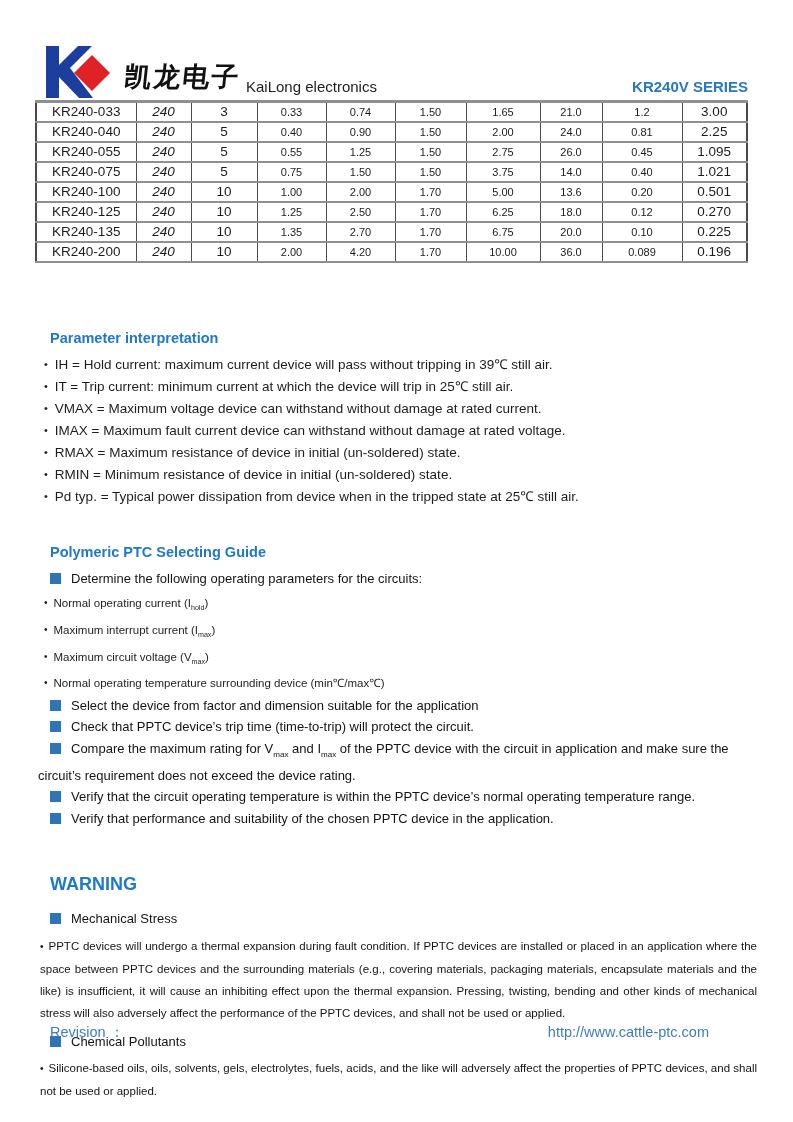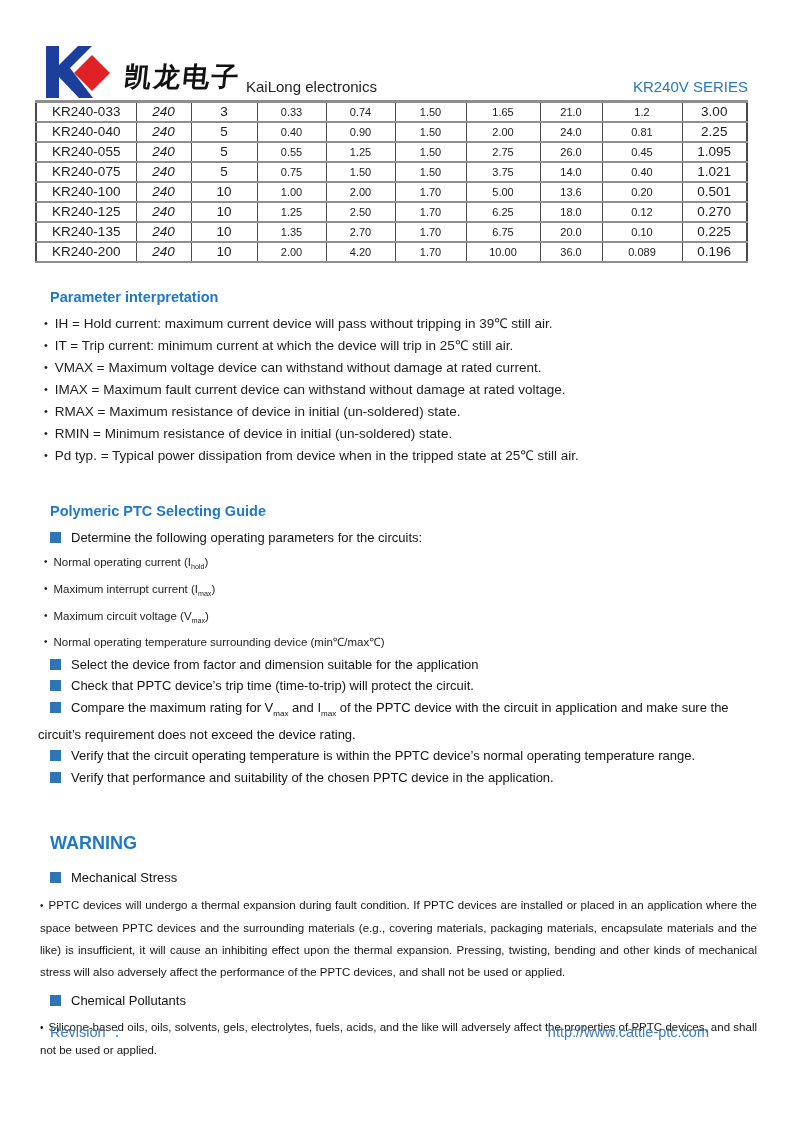--- a/index.html
+++ b/index.html
@@ -6,21 +6,21 @@
   html,body { background:#ffffff; }
   body { font-family:"Liberation Sans", sans-serif; color:#1c1c1c; }
   .page { position:relative; width:793px; height:1122px; background:#ffffff; overflow:hidden; }
 
   
   .header { display:flex; align-items:flex-end; margin:46px 45px 0 42px; height:52px; }
   .logo-mark { width:78px; height:52px; flex:0 0 auto; }
   .brand-cn { font-family:"DejaVu Sans", sans-serif; font-weight:bold; font-size:27px;
               color:#111; letter-spacing:2px; margin-left:4px; transform:skewX(-6deg); line-height:1; padding-bottom:8px; }
   .brand-en { font-size:15px; color:#222; margin-left:6px; padding-bottom:3px; }
-  .series   { margin-left:auto; font-size:15px; font-weight:normal; color:#2878BE; padding-bottom:3px; }
+  .series   { margin-left:auto; font-size:15px; font-weight:bold; color:#2878BE; padding-bottom:3px; }
 
   
   .tbl-wrap { margin:2px 0 0 35px; }
   table.ratings { border-collapse:collapse; table-layout:fixed; width:713px;
                   border-top:3px solid #8f8f8f; border-bottom:2px solid #8f8f8f;
                   border-left:2px solid #4a4a4a; border-right:2px solid #4a4a4a;padding-left:10px; }
   table.ratings td { border:1px solid #4a4a4a; border-bottom:2px solid #8f8f8f;
                      text-align:center; vertical-align:middle; height:20px; padding:0 2px;
                      white-space:nowrap; overflow:hidden; }
   td.c0 { width:100px; font-size:13.5px; }
@@ -40,21 +40,21 @@
   .dot-list li { font-size:13.5px; line-height:21px; color:#1d1d1d; }
   .dot-list li::before { content:"\2022"; font-size:11px; margin-right:7px; position:relative; top:-1px; }
 
   .sq-item { margin-left:38px; margin-right:36px; text-indent:12px; font-size:13px; line-height:21.5px; color:#141414; }
   .sq-item .sq { display:inline-block; width:11px; height:11px; background:#2E75B6; margin-right:10px; position:relative; top:1px; }
   .sm-bullet { margin-left:44px; font-size:11.5px; line-height:21.5px; color:#1d1d1d; }
   .sm-bullet::before { content:"\2022"; font-size:10px; margin-right:6px; position:relative; top:-1px; }
   sub.ss { font-size:0.62em; }
 
   
-  .sec-param { margin-top:26px; }
+  .sec-param { margin-top:67px; }
   .sec-guide { margin-top:36px; }
   .sec-warn  { margin-top:45px; }
   .warn-title { font-size:18px; font-weight:bold; color:#1F78C8; margin-left:50px; }
   .warn-sub { margin-top:13px; }
   .warn-body { margin:5px 36px 0 40px; font-size:11.5px; line-height:22px; text-align:justify; color:#141414; }
   .warn-body .pb::before { content:"\2022"; font-size:10px; margin-right:5px; }
 
   
   .footer { position:absolute; left:50px; right:84px; top:1023px; display:flex;
             justify-content:space-between; align-items:baseline; }

